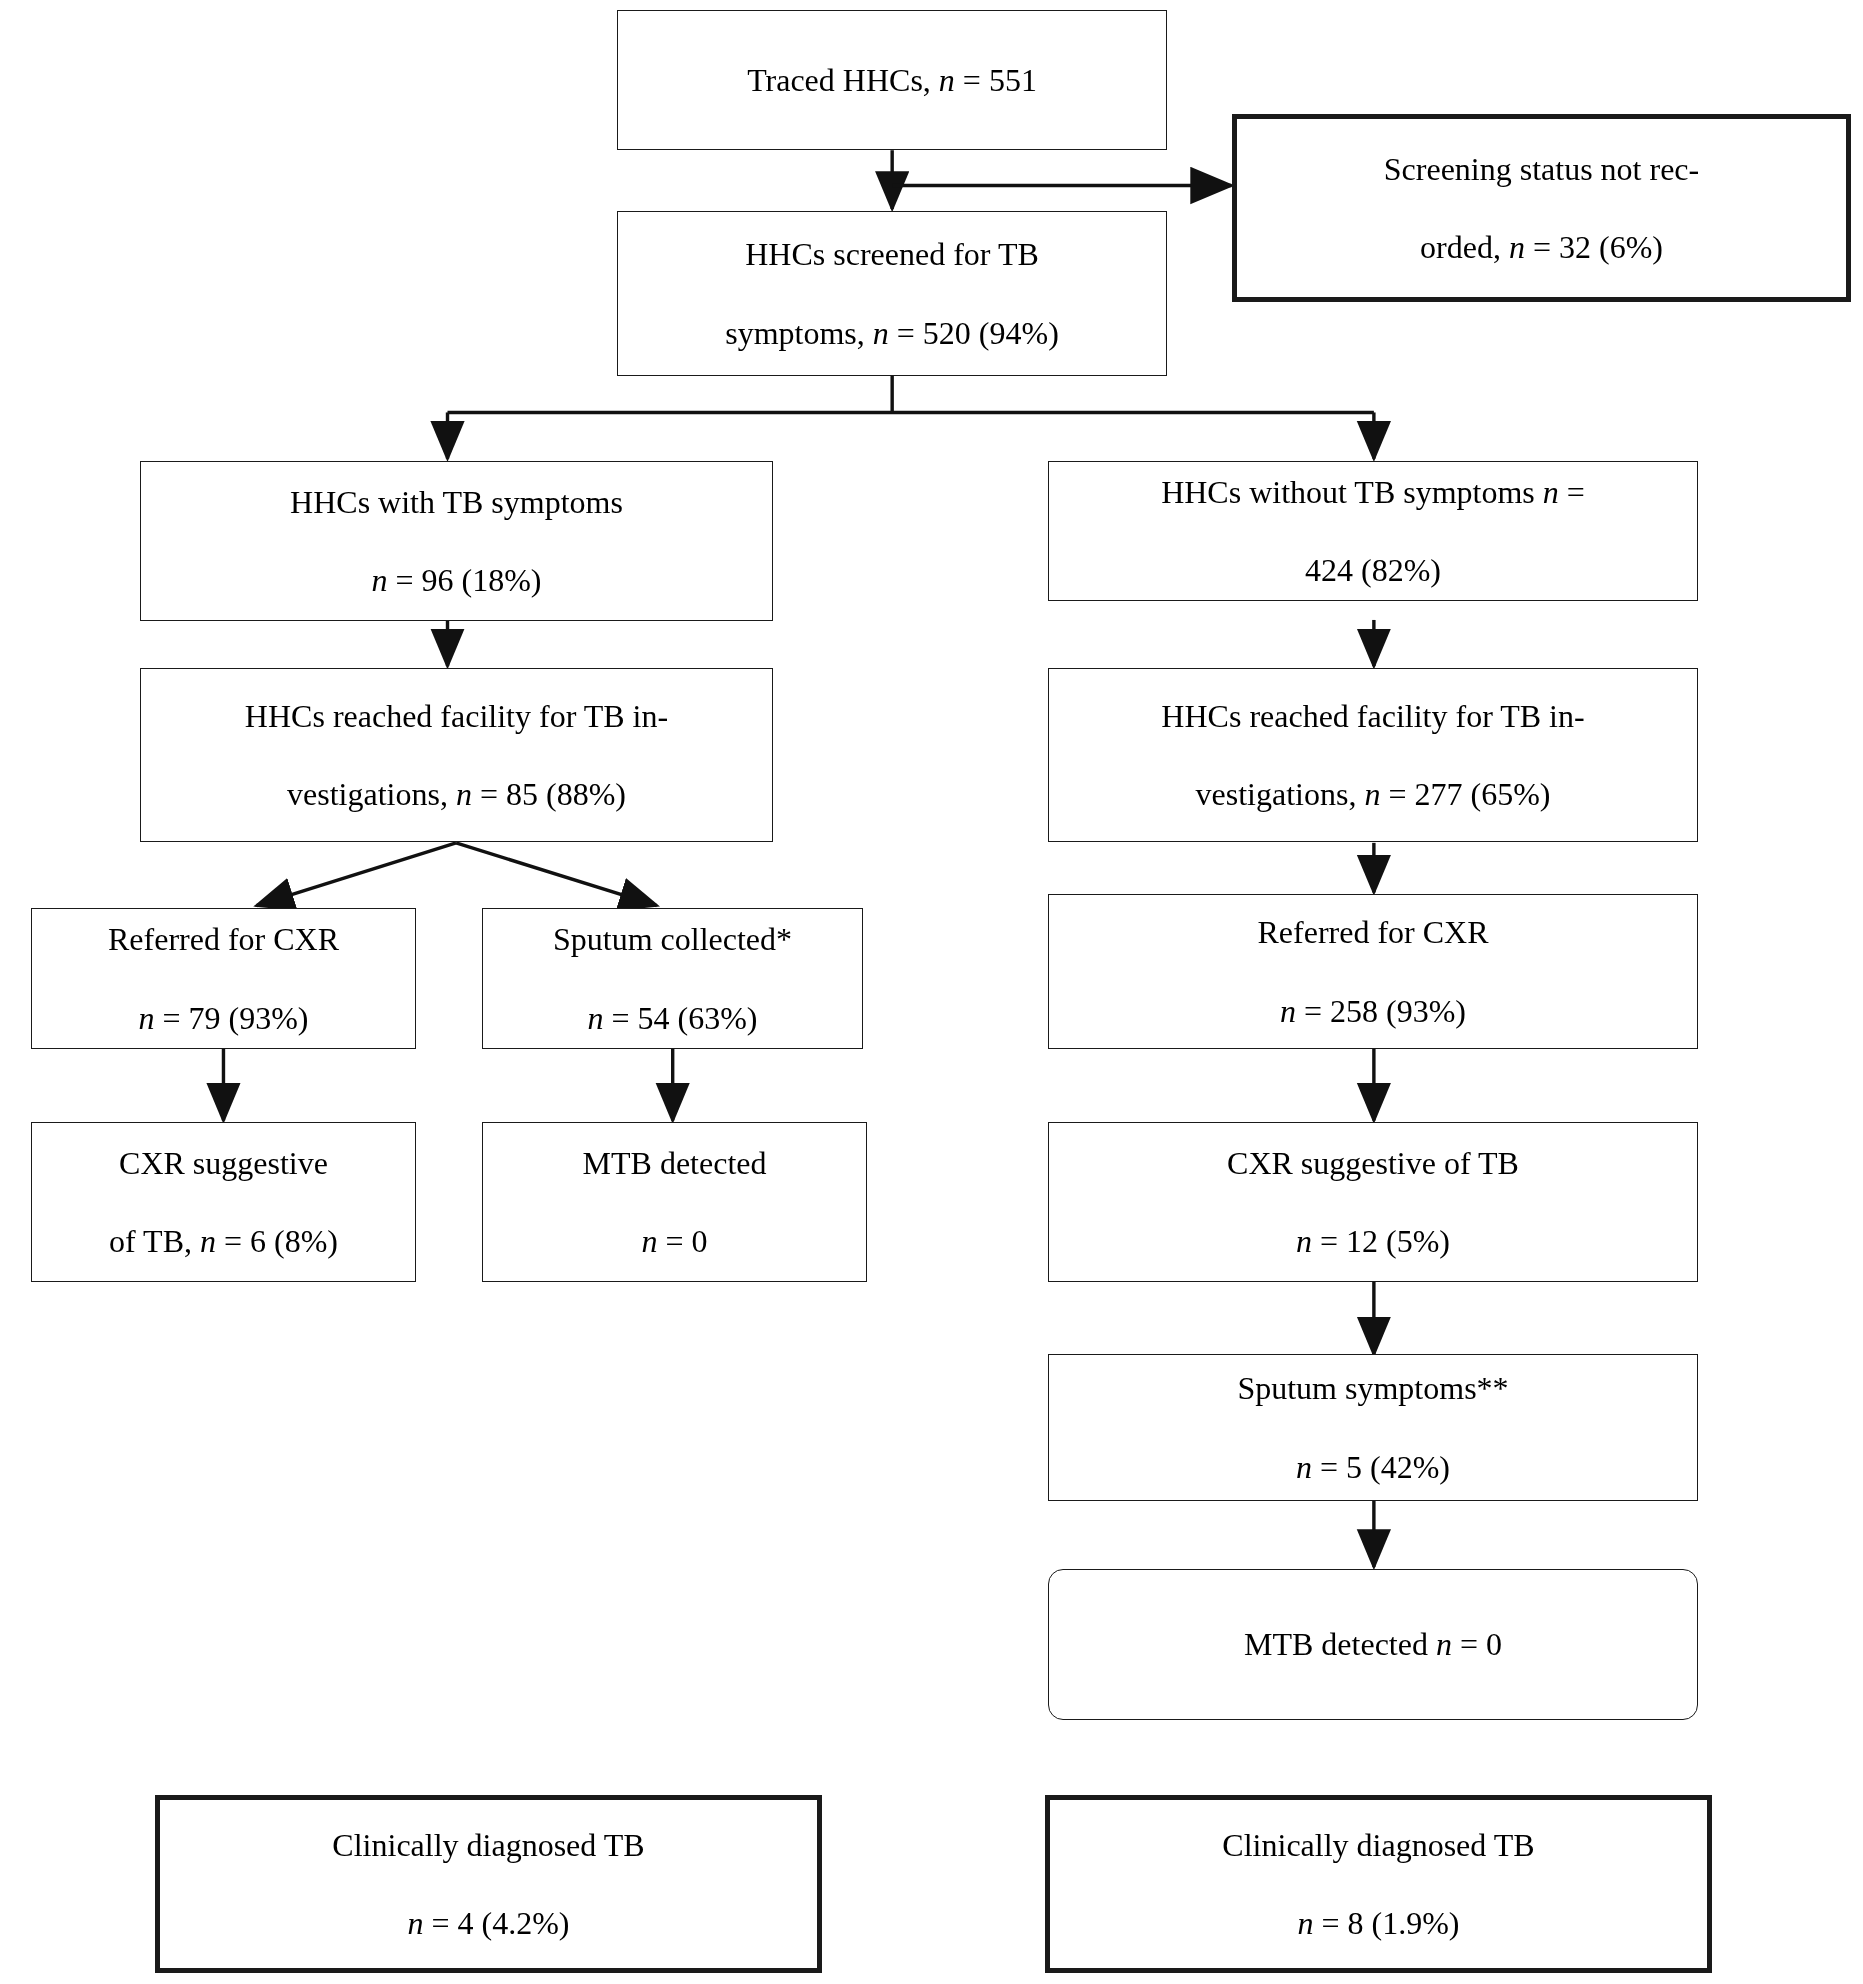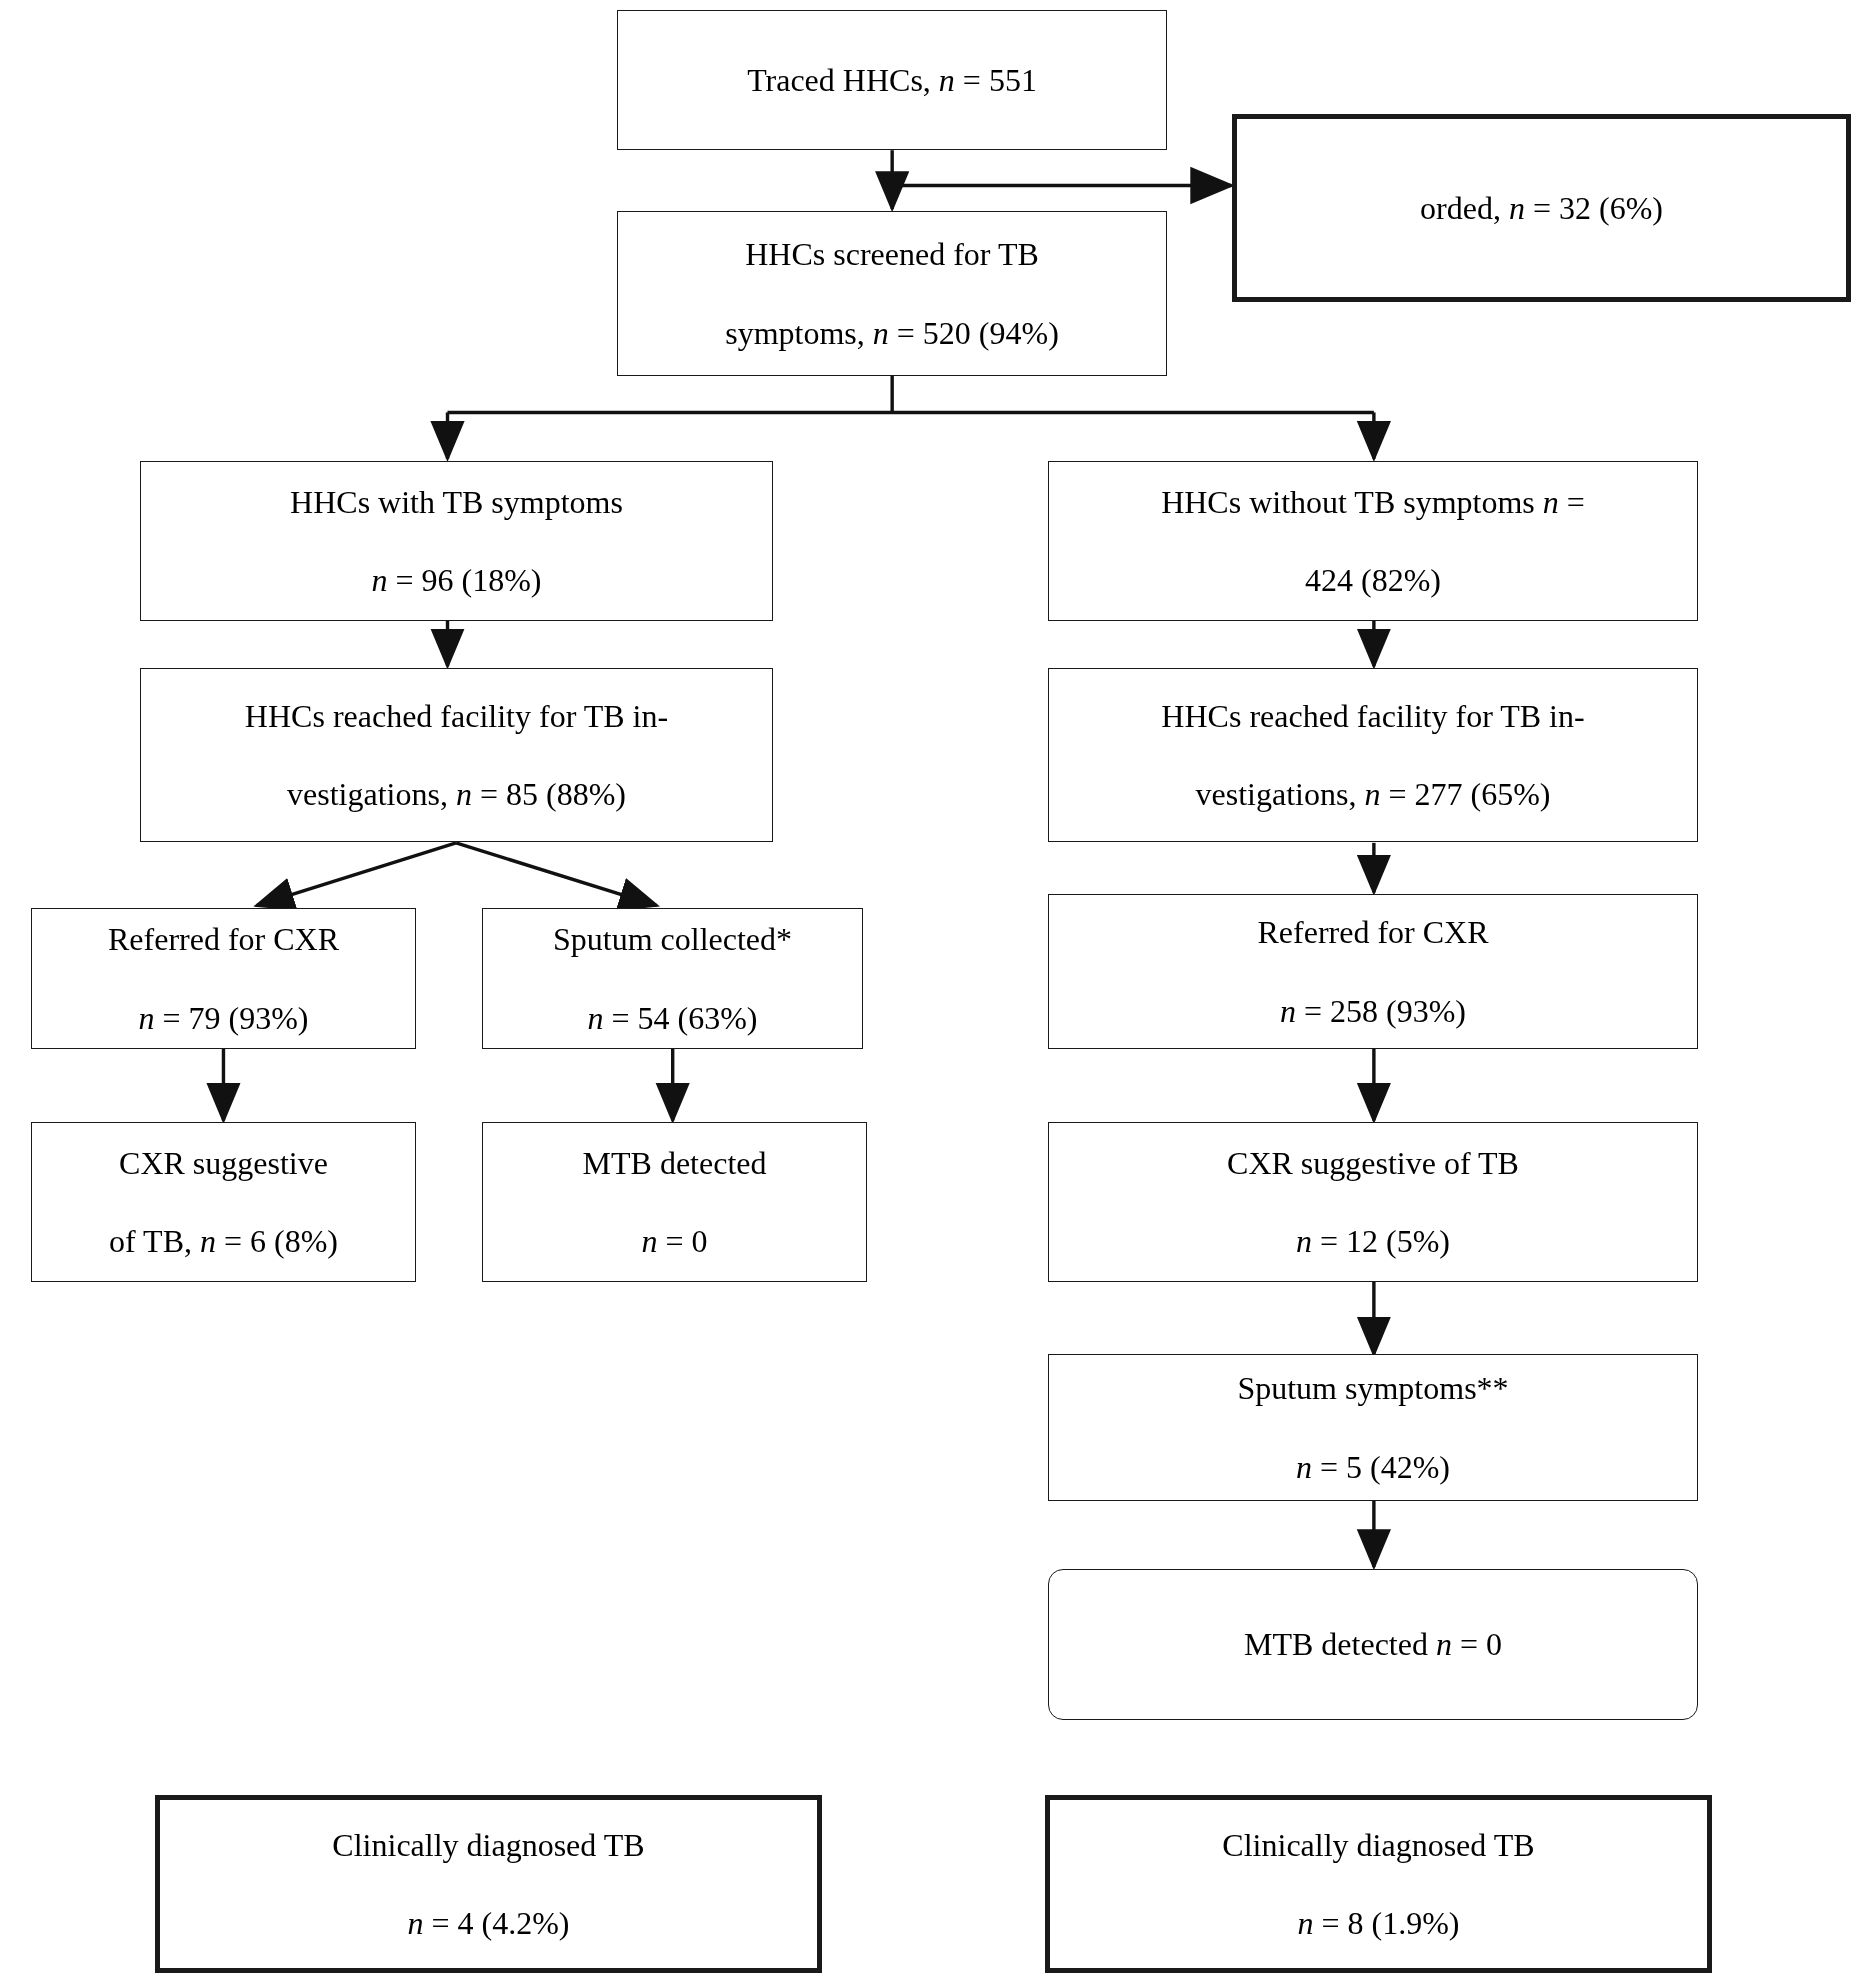--- a/index.html
+++ b/index.html
@@ -80,34 +80,35 @@
     <g>
       <line x1="2410" y1="2632" x2="2410" y2="2748" stroke="#111" stroke-width="6" marker-end="url(#ah)"></line>
     </g>
   </svg>
 
   <div class="node" style="left:617px;top:10.3px;width:550px;height:140px;">
     <span class="line">Traced HHCs, <i class="ital">n</i> = 551</span>
   </div>
 
   <div class="node thick" style="left:1232px;top:114px;width:619px;height:188px;">
+    <span class="line sp">Screening status not rec-</span>
     <span class="line sp">orded, <i class="ital">n</i> = 32 (6%)</span>
   </div>
 
   <div class="node" style="left:617px;top:211px;width:550px;height:165px;">
     <span class="line sp">HHCs screened for TB</span>
     <span class="line sp">symptoms, <i class="ital">n</i> = 520 (94%)</span>
   </div>
 
   <div class="node" style="left:140px;top:461px;width:633px;height:160px;">
     <span class="line sp">HHCs with TB symptoms</span>
     <span class="line sp"><i class="ital">n</i> = 96 (18%)</span>
   </div>
 
-  <div class="node" style="left:1048px;top:461px;width:650px;height:160px;text-align:right;">
+  <div class="node" style="left:1048px;top:461px;width:650px;height:140px;text-align:right;">
     <span class="line sp">HHCs without TB symptoms <i class="ital">n</i> =</span>
     <span class="line sp">424 (82%)</span>
   </div>
 
   <div class="node" style="left:140px;top:668px;width:633px;height:174px;">
     <span class="line sp">HHCs reached facility for TB in-</span>
     <span class="line sp">vestigations, <i class="ital">n</i> = 85 (88%)</span>
   </div>
 
   <div class="node" style="left:1048px;top:668px;width:650px;height:174px;">

